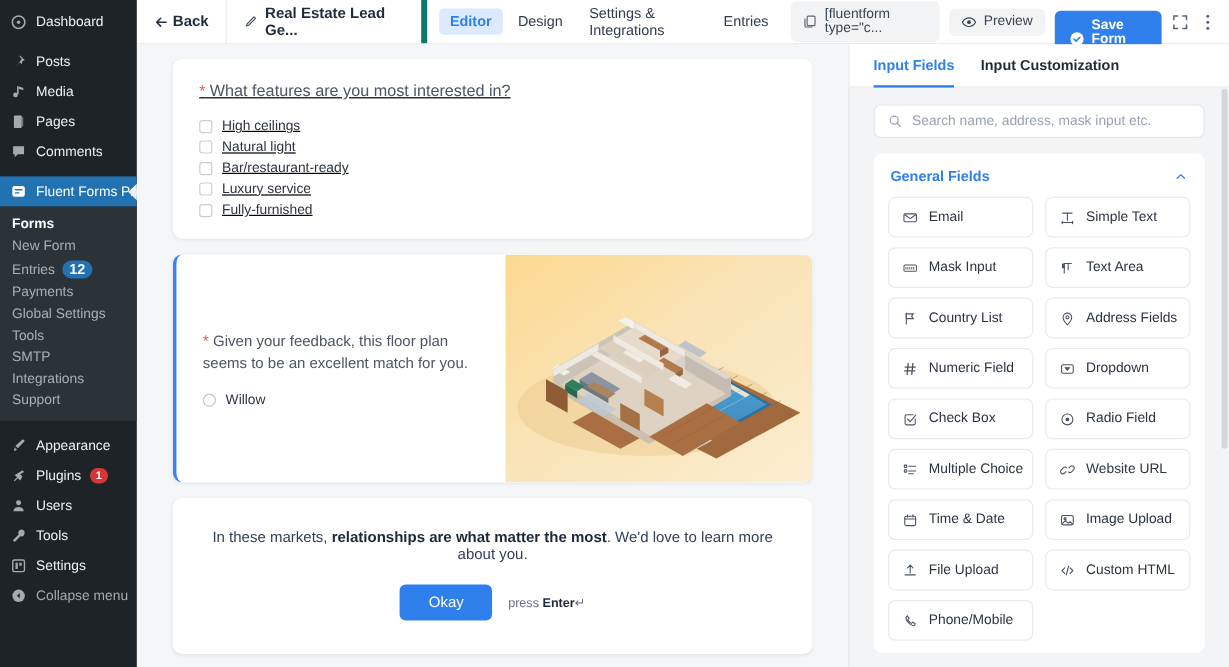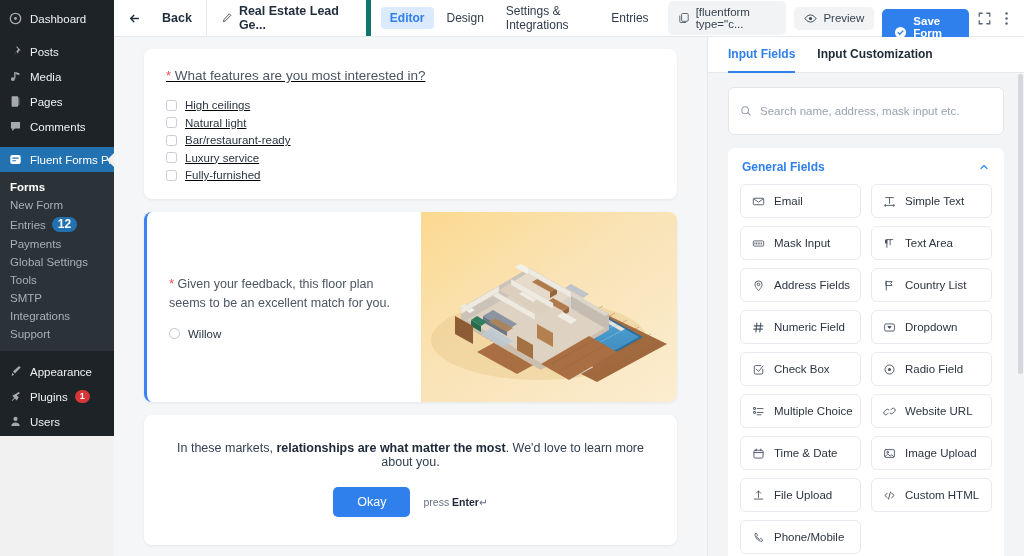--- a/index.html
+++ b/index.html
@@ -6,21 +6,21 @@
   html, body {
     width: 1024px; height: 556px;
     overflow: hidden;
     font-family: "Liberation Sans", sans-serif;
     background: #f1f1f1;
   }
   .app { display: flex; width: 1024px; height: 556px; }
 
   
   .wp-sidebar {
-    width: 114px; height: 436px;
+    width: 114px; height: 556px;
     background: #1d2327;
     color: #c3c4c7;
     flex: 0 0 114px;
     font-size: 11.5px;
     padding-top: 0;
     position: relative;
     overflow: hidden;
   }
   .wp-item {
     display: flex; align-items: center; gap: 7px;
@@ -67,21 +67,21 @@
     height: 556px; min-width: 0; background:#f5f6f7;
   }
 
   
   .topbar {
     height: 37px; flex: 0 0 37px;
     background: #fff; display: flex; align-items: stretch;
     border-bottom: 1px solid #e6e8ea;
   }
   .tb-back {
-    display:flex; align-items:center; gap:21px;
+    display:flex; align-items:center; gap:3px;
     padding: 12px 14px; font-size: 12.5px; color:#1f2d3d; font-weight: 600;
     border-right: 1px solid #e9ebee;
   }
   .tb-formname {
     display:flex; align-items:center; gap:6px;
     padding: 0 14px; font-size: 12.5px; color:#1f2d3d; font-weight: 600;
     border-right: 5px solid #0f766e;
   }
   .tb-tabs { display:flex; align-items:center; gap:4px; padding: 0 10px; }
   .tb-tab {
@@ -172,21 +172,21 @@
   }
   .rp-tab {
     font-size: 12px; color:#1f2937; display:flex; align-items:center;
     border-bottom: 2px solid transparent; margin-bottom:-1px; font-weight:600;
   }
   .rp-tab.active { color:#2f80ed; border-bottom-color:#2f80ed; }
   .rp-body { flex:1; overflow:hidden; padding: 14px 20px 0 20px; }
   .rp-search {
     display:flex; align-items:center; gap:8px;
     background:#fff; border:1px solid #e3e6ea; border-radius:6px;
-    height: 48px; padding: 0 11px; margin-bottom: 13px;
+    height: 28px; padding: 0 11px; margin-bottom: 13px;
   }
   .rp-search input {
     border:0; outline:0; font-size:11.5px; color:#667085;
     font-family:"Liberation Sans", sans-serif; flex:1; background:transparent;
   }
   .rp-search input::placeholder { color:#98a2b3; }
   .group-card { background:#fff; border-radius:7px; padding: 0 0 10px 0; }
   .group-head {
     display:flex; align-items:center; justify-content:space-between;
     padding: 12px 14px 10px 14px;
@@ -684,40 +684,40 @@
                   <svg viewBox="0 0 20 20" fill="none" stroke="currentColor" stroke-width="1.4" stroke-linecap="round">
                       <path d="M6 4h9M6 4v12M11 4v8"></path>
                       <rect x="3" y="4" width="3.5" height="6" fill="currentColor" stroke="none"></rect>
                     </svg>
                 </span>
                 <span>Text Area</span>
               </div>
 
               <div class="fbtn">
                 <span class="fi">
+                  <svg viewBox="0 0 20 20" fill="none" stroke="currentColor" stroke-width="1.4" stroke-linecap="round">
+                      <path d="M5 17V3"></path>
+                      <path d="M5 4h9l-2.2 3L14 10H5z"></path>
+                    </svg>
+                </span>
+                <span>Country List</span>
+              </div>
+
+              <div class="fbtn">
+                <span class="fi">
                   <svg viewBox="0 0 20 20" fill="none" stroke="currentColor" stroke-width="1.4">
                       <path d="M10 18s5.5-5.7 5.5-9.5A5.5 5.5 0 004.5 8.5C4.5 12.3 10 18 10 18z"></path>
                       <circle cx="10" cy="8.4" r="2"></circle>
                     </svg>
                 </span>
                 <span>Address Fields</span>
               </div>
 
               <div class="fbtn">
                 <span class="fi">
-                  <svg viewBox="0 0 20 20" fill="none" stroke="currentColor" stroke-width="1.4" stroke-linecap="round">
-                      <path d="M5 17V3"></path>
-                      <path d="M5 4h9l-2.2 3L14 10H5z"></path>
-                    </svg>
-                </span>
-                <span>Country List</span>
-              </div>
-
-              <div class="fbtn">
-                <span class="fi">
                   <svg viewBox="0 0 20 20" fill="none" stroke="currentColor" stroke-width="1.7" stroke-linecap="round">
                       <path d="M7.5 3L6 17M13.5 3L12 17M3.5 7.5h13M2.8 12.5h13"></path>
                     </svg>
                 </span>
                 <span>Numeric Field</span>
               </div>
 
               <div class="fbtn">
                 <span class="fi">
                   <svg viewBox="0 0 20 20" fill="none" stroke="currentColor" stroke-width="1.4">

